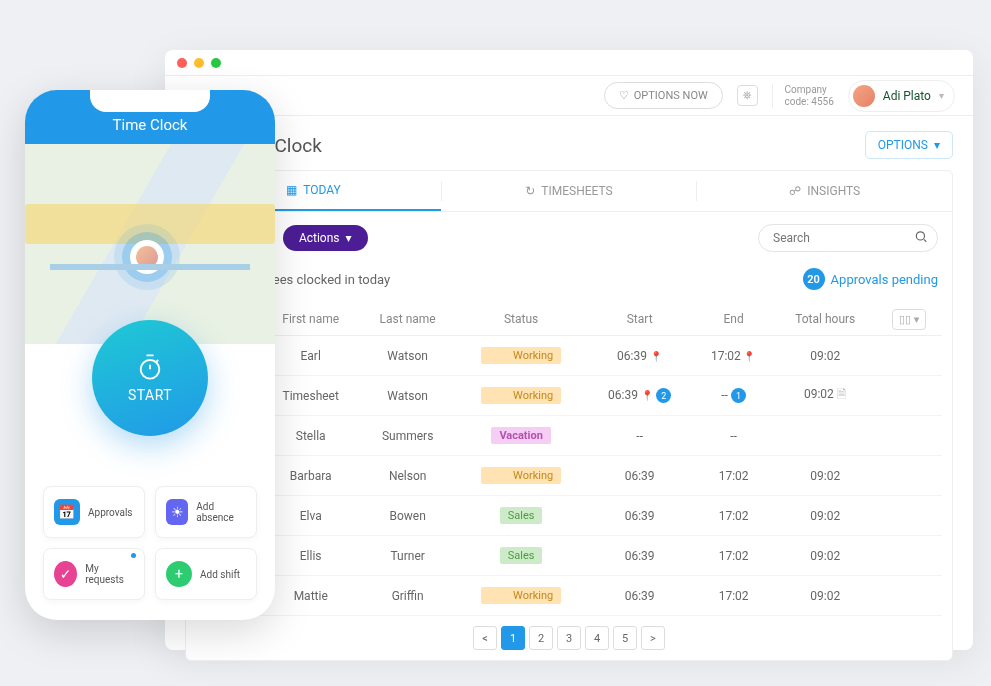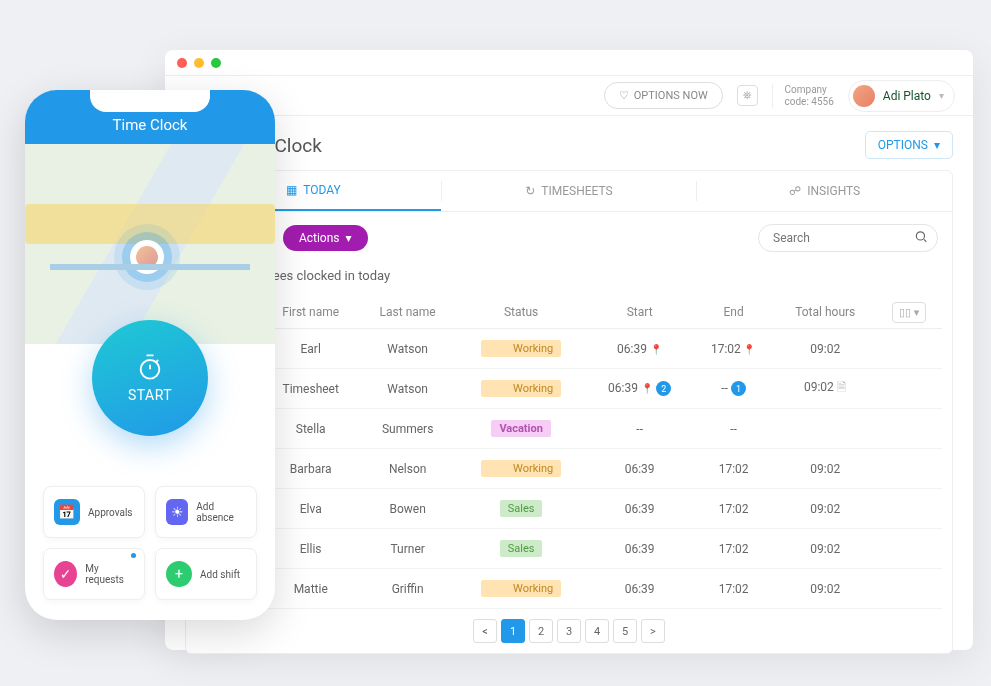--- a/index.html
+++ b/index.html
@@ -28,21 +28,21 @@
 .options-btn { margin-left:auto; border:1px solid #cde6f8; color:#2199e8; border-radius:5px; padding:6px 12px; font-size:12px; background:#fff; display:flex; align-items:center; gap:6px; cursor:pointer; }
 
 .card { background:#fff; border:1px solid #eee; border-radius:6px; }
 .tabs { display:flex; border-bottom:1px solid #eee; }
 .tab { flex:1; text-align:center; padding:12px; font-size:12px; color:#999; cursor:pointer; display:flex; align-items:center; justify-content:center; gap:6px; }
 .tab.active { color:#2199e8; border-bottom:2px solid #2199e8; }
 .tab-divider { width:1px; background:#eee; margin:10px 0; }
 
 .toolbar { display:flex; align-items:center; padding:12px 14px; gap:10px; }
 .filter-btn { border:1px solid #e4e4e4; border-radius:18px; padding:5px 14px; font-size:12px; color:#777; background:#fff; display:flex; align-items:center; gap:6px; cursor:pointer; }
-.actions-btn { background:#a21caf; color:#fff; border:none; border-radius:18px; padding:6px 16px; font-size:12px; display:flex; align-items:center; gap:6px; cursor:pointer; }
+.actions-btn { background:#4c1d95; color:#fff; border:none; border-radius:18px; padding:6px 16px; font-size:12px; display:flex; align-items:center; gap:6px; cursor:pointer; }
 .search-wrap { margin-left:auto; position:relative; }
 .search-input { border:1px solid #e4e4e4; border-radius:18px; padding:6px 34px 6px 14px; font-size:12px; width:180px; outline:none; }
 .search-ic { position:absolute; right:10px; top:50%; transform:translateY(-50%); color:#888; }
 
 .summary { display:flex; align-items:center; padding:4px 14px 12px; font-size:13px; color:#666; }
 .summary .count { color:#2199e8; font-weight:600; }
 .approvals { margin-left:auto; display:flex; align-items:center; gap:6px; color:#2199e8; font-size:13px; cursor:pointer; }
 .badge { background:#2199e8; color:#fff; border-radius:50%; width:22px; height:22px; display:flex; align-items:center; justify-content:center; font-size:11px; font-weight:600; }
 
 table { width:calc(100% - 20px); margin:0 10px; border-collapse:collapse; font-size:12px; }
@@ -165,20 +165,24 @@
             <svg width="14" height="14" viewBox="0 0 24 24" fill="none" stroke="#666" stroke-width="2">
                 <circle cx="11" cy="11" r="7"></circle>
                 <path d="m21 21-4-4"></path>
               </svg>
           </span>
         </div>
       </div>
 
       <div class="summary">
         <span><span class="count">6</span><span>/50</span><span> employees clocked in today</span></span>
+        <div class="approvals">
+          <span class="badge">20</span>
+          <span>Approvals pending</span>
+        </div>
       </div>
 
       <table>
         <thead>
             <tr id="thead-row">
               <th><span class="chk"></span></th>
               <th></th>
               <th>First name</th>
               <th>Last name</th>
               <th>Status</th>

